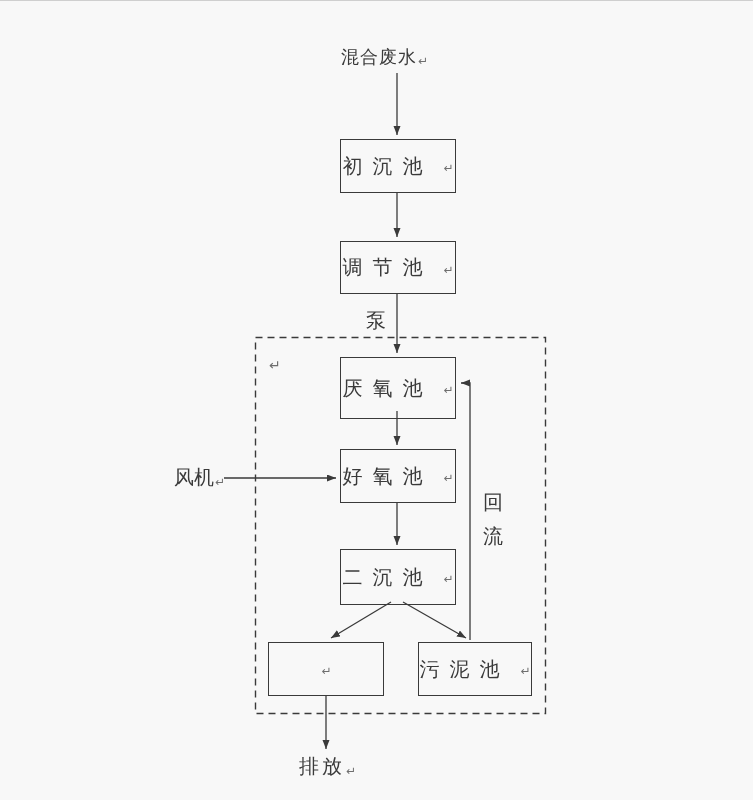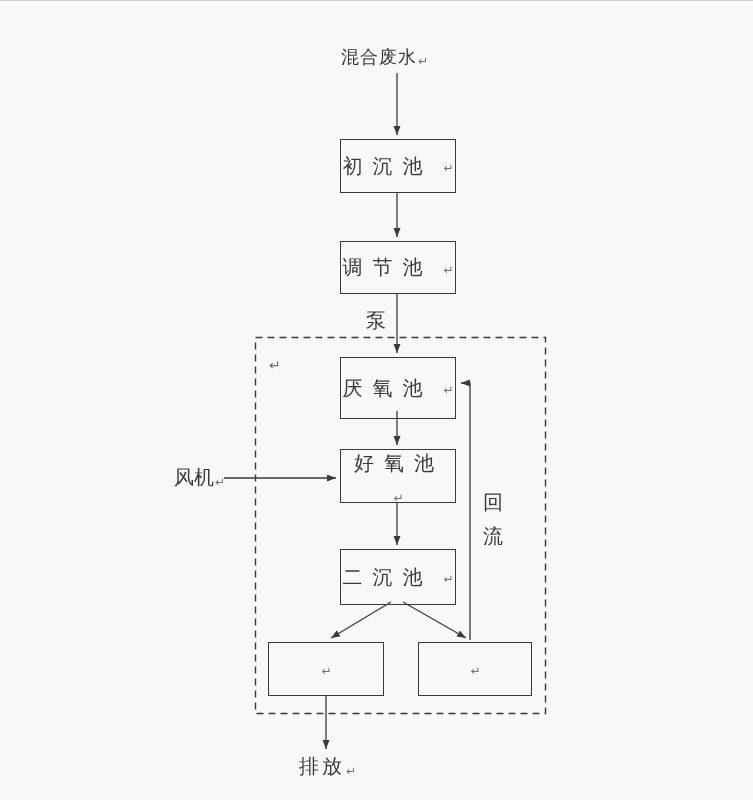--- a/index.html
+++ b/index.html
@@ -89,38 +89,39 @@
 
   <div class="node" style="left:340px;top:356px;width:116px;height:62px;">
     <span class="lbl">厌氧池</span>
       <span class="mark">↵</span>
   </div>
 
   <div class="label" style="left:174px;top:463px;">
     <span>风机</span><span class="mark">↵</span>
   </div>
 
-  <div class="node" style="left:340px;top:448px;width:116px;height:54px;flex-direction:column;">
+  <div class="node" style="left:340px;top:448px;width:116px;height:54px;">
     <span class="lbl">好氧池</span>
       <span class="mark">↵</span>
   </div>
 
   <div class="label" style="left:483px;top:488px;">回</div>
   <div class="label" style="left:483px;top:522px;">流</div>
 
   <div class="node" style="left:340px;top:548px;width:116px;height:56px;">
     <span class="lbl">二沉池</span>
       <span class="mark">↵</span>
   </div>
 
   <div class="node" style="left:268px;top:641px;width:116px;height:54px;">
       <span class="mark">↵</span>
   </div>
 
   <div class="node" style="left:418px;top:641px;width:114px;height:54px;">
+    <span class="lbl">污泥池</span>
       <span class="mark">↵</span>
   </div>
 
   <div class="label" style="left:299px;top:752px;letter-spacing:3px;">
     <span>排放</span><span class="mark">↵</span>
   </div>
 
 </div>
 
 </body></html>

